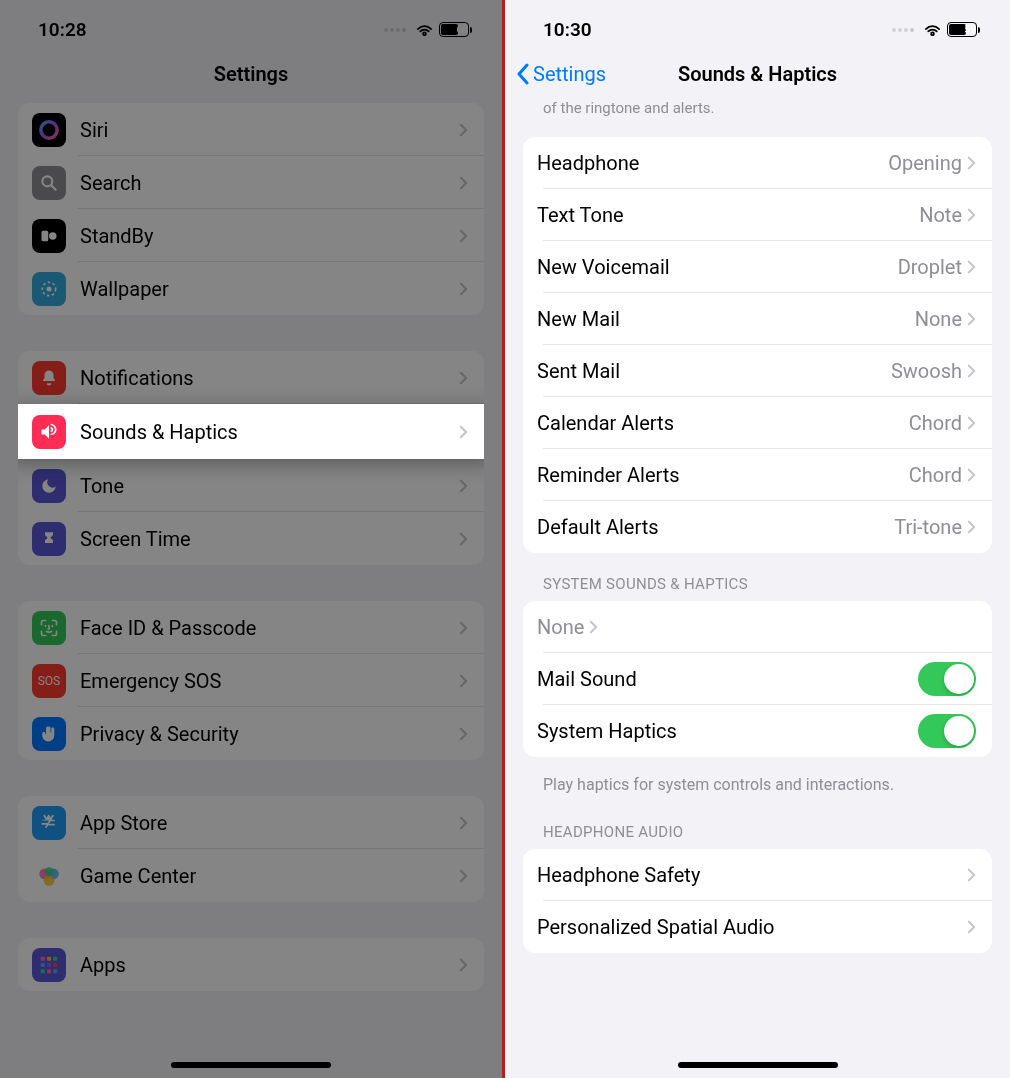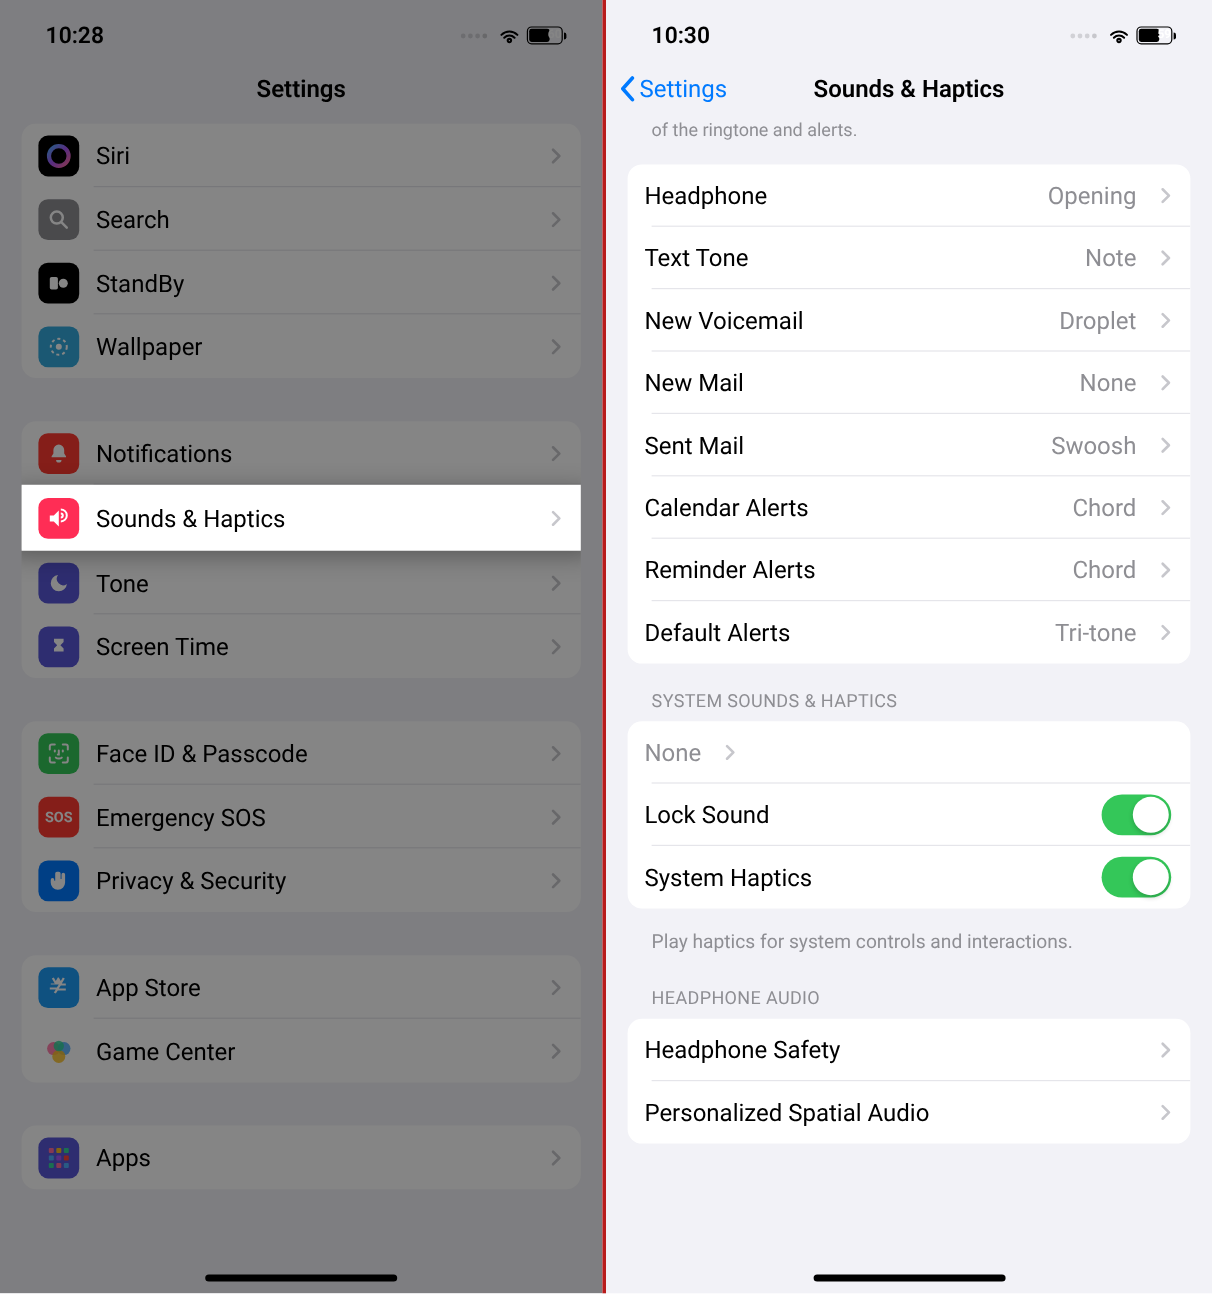--- a/index.html
+++ b/index.html
@@ -23,21 +23,21 @@
   .chev-l{width:14px;height:22px}
   .content{padding:0 18px;overflow:hidden}
   .group{background:#fff;border-radius:12px;margin-bottom:36px;overflow:hidden}
   .row{display:flex;align-items:center;min-height:52px;padding:0 16px 0 14px;position:relative}
   .row.tall{min-height:53px}
   .row:not(:last-child)::after{content:"";position:absolute;bottom:0;right:0;height:1px;background:#e5e5ea}
   .row.icon-row:not(:last-child)::after{left:60px}
   .row.plain:not(:last-child)::after{left:20px}
   .iconbox{width:34px;height:34px;border-radius:8px;margin-right:14px;display:flex;align-items:center;justify-content:center;flex-shrink:0}
   .label{font-size:20px;color:#000;flex:1}
-  .value{font-size:20px;color:#8e8e93;margin-right:20px}
+  .value{font-size:20px;color:#8e8e93;margin-right:5px}
   .chev{width:9px;height:14px;flex-shrink:0}
   .chev path{stroke:#c7c7cc;stroke-width:2.5;fill:none;stroke-linecap:round;stroke-linejoin:round}
   .hl{background:#fff;margin:0 -14px;padding:1px 14px;border-radius:14px;box-shadow:0 4px 20px rgba(0,0,0,.35);position:relative;z-index:5}
   .hl .row::after{display:none}
   .dim-overlay{position:absolute;inset:0;background:rgba(0,0,0,.48);z-index:3;pointer-events:none}
   .sec-hdr{font-size:15px;color:#8e8e93;padding:0 20px 8px;text-transform:uppercase;letter-spacing:.3px}
   .sec-ftr{font-size:16px;color:#8e8e93;padding:8px 20px 28px;line-height:1.3}
   .clip-top{font-size:15px;color:#8e8e93;padding:0 20px 18px;line-height:1.3}
   .toggle{width:58px;height:34px;border-radius:17px;position:relative;flex-shrink:0}
   .toggle.on{background:#34c759}
@@ -196,21 +196,21 @@
               <path d="M3 8V5a2 2 0 012-2h3M21 8V5a2 2 0 00-2-2h-3M3 16v3a2 2 0 002 2h3M21 16v3a2 2 0 01-2 2h-3M8 9v1M16 9v1M12 9v4h-1M9 16s1 1 3 1 3-1 3-1"></path>
             </svg>
           </div>
     <span class="label">Face ID &amp; Passcode</span>
           <svg class="chev" viewBox="0 0 10 16">
             <path d="M2 2l6 6-6 6"></path>
           </svg>
         </div>
         <div class="row icon-row tall">
     <div class="iconbox" style="background:#ff3b30">
-            <span style="color:#fff;font-size:12px;font-weight:700">SOS</span>
+            <span style="color:#fff;font-size:12px;font-weight:400">SOS</span>
           </div>
     <span class="label">Emergency SOS</span>
           <svg class="chev" viewBox="0 0 10 16">
             <path d="M2 2l6 6-6 6"></path>
           </svg>
         </div>
         <div class="row icon-row tall">
     <div class="iconbox" style="background:#007aff">
             <svg viewBox="0 0 24 24" width="18" height="18" fill="#fff">
               <path d="M12 2a2 2 0 012 2v6h1V5a2 2 0 114 0v9a8 8 0 01-16 0v-3a2 2 0 114 0v1h1V4a2 2 0 012-2z"></path>
@@ -371,21 +371,21 @@
     <div style="height:22px"></div>
     <div class="sec-hdr">SYSTEM SOUNDS &amp; HAPTICS</div>
     <div class="group grp-tight" id="rg2">
         <div class="row plain">
     <span class="value">None</span>
           <svg class="chev" viewBox="0 0 10 16">
             <path d="M2 2l6 6-6 6"></path>
           </svg>
         </div>
         <div class="row plain">
-    <span class="label">Lock Sound</span>
+    <span class="label">Mail Sound</span>
     <div class="toggle on">
             <div class="knob"></div>
           </div>
         </div>
         <div class="row plain">
     <span class="label">System Haptics</span>
     <div class="toggle on">
             <div class="knob"></div>
           </div>
         </div>

